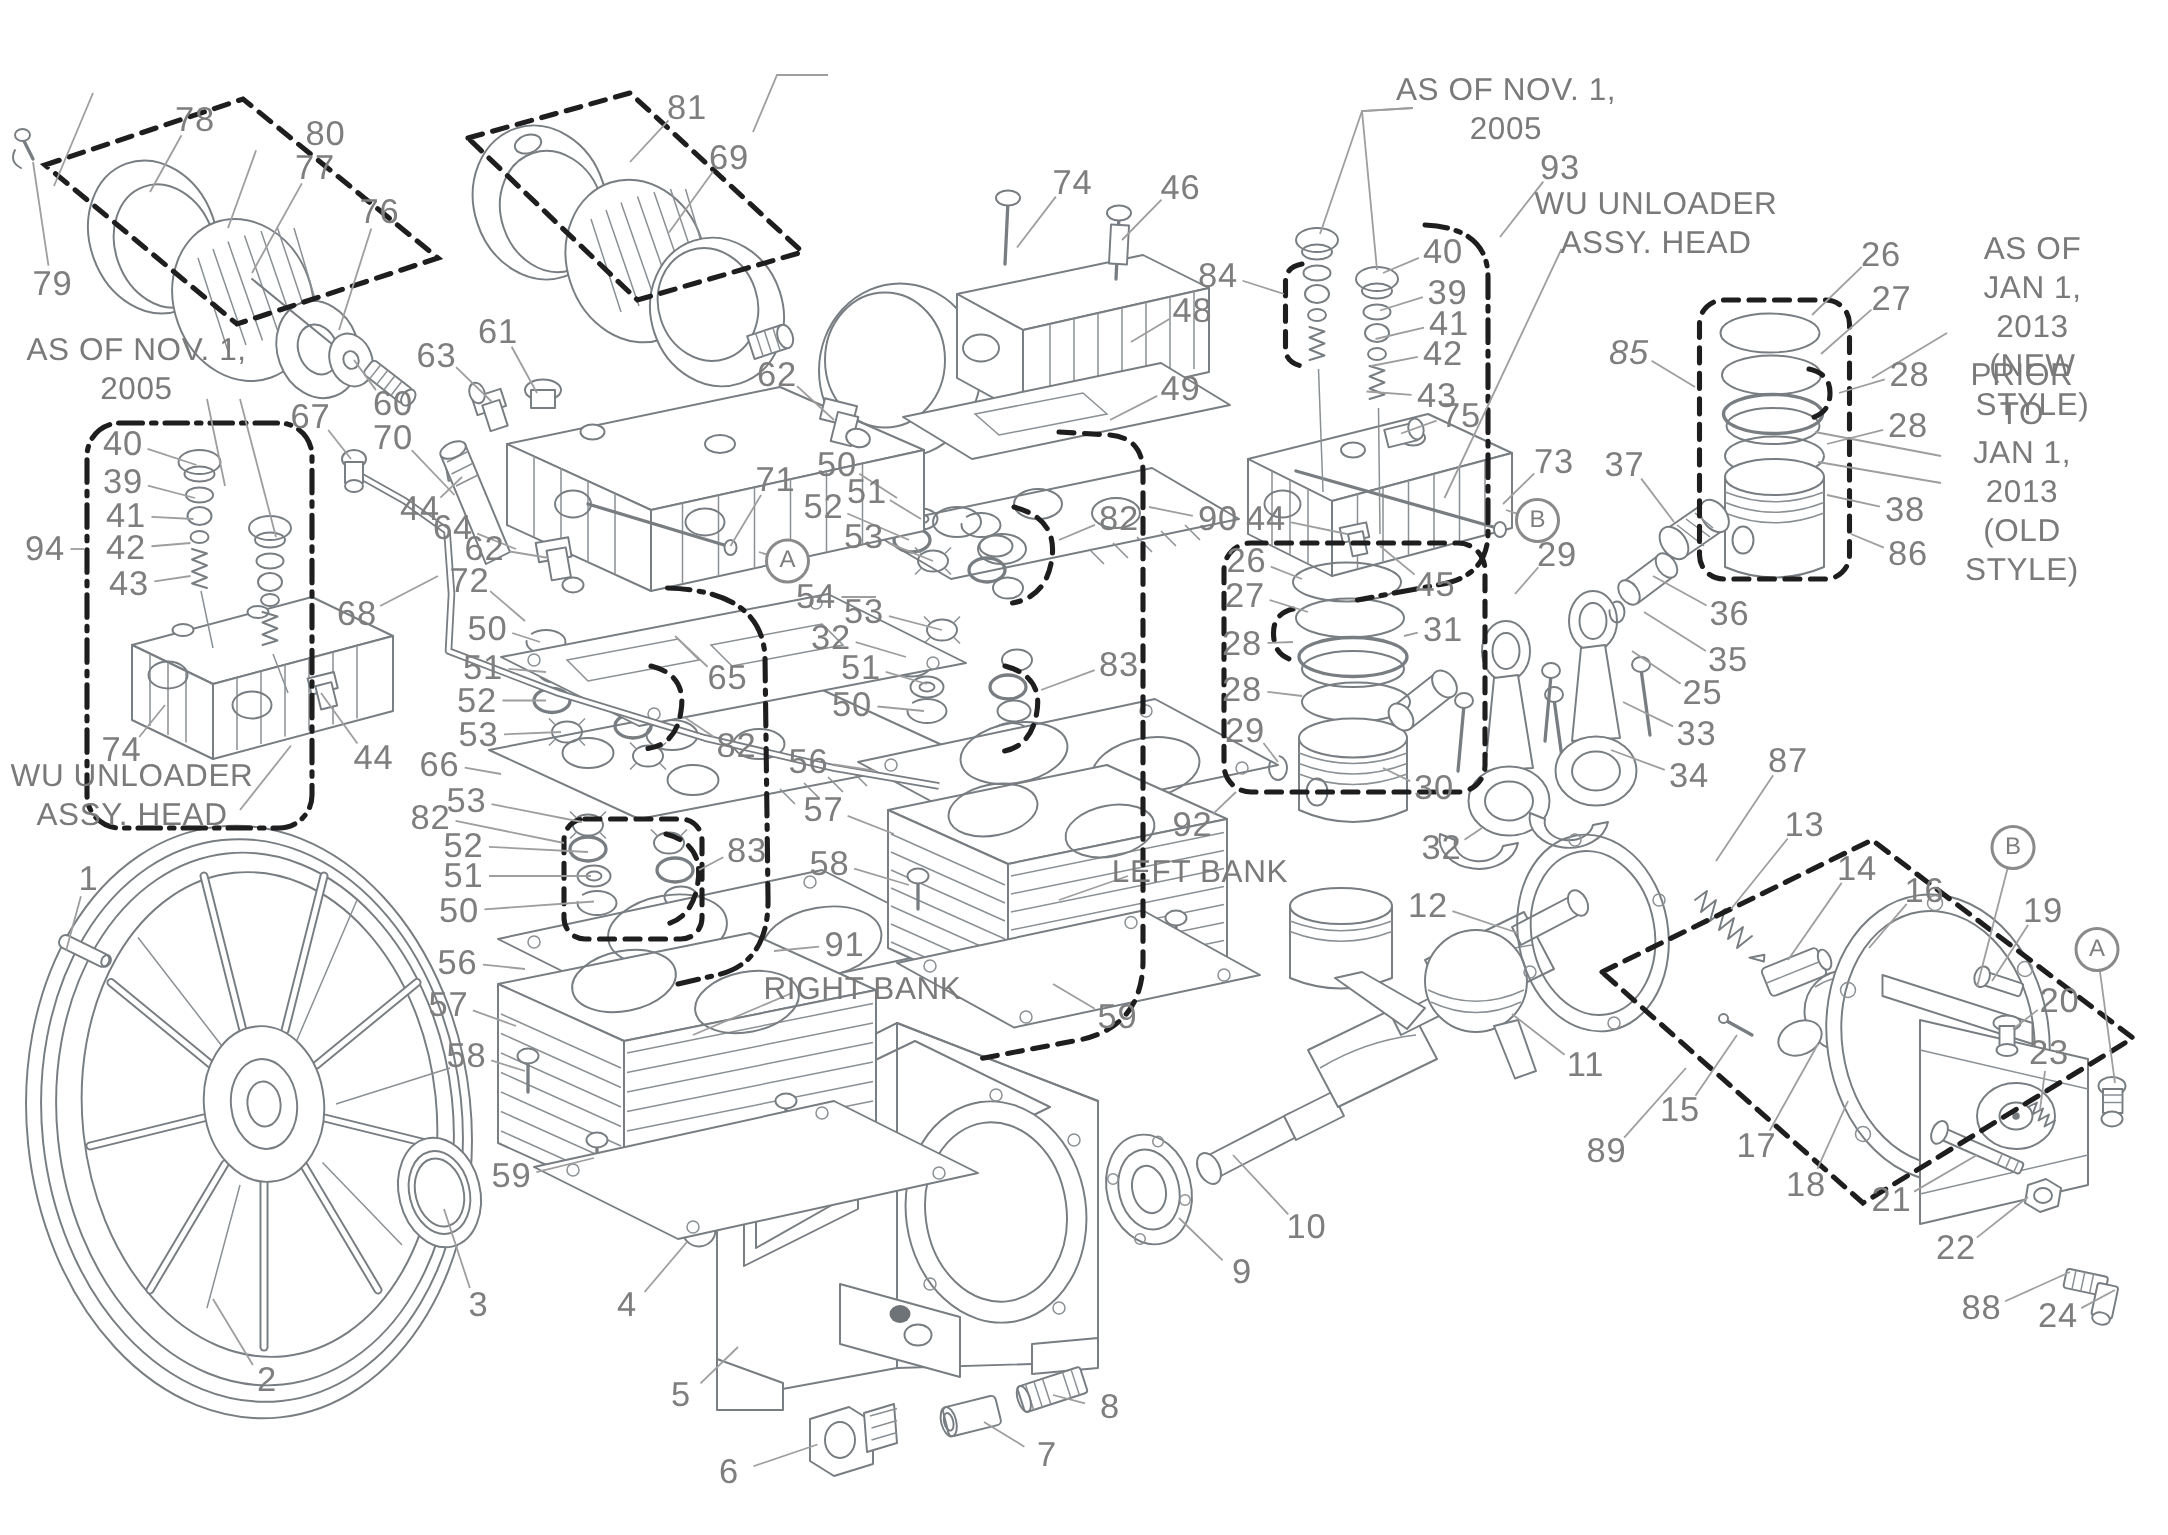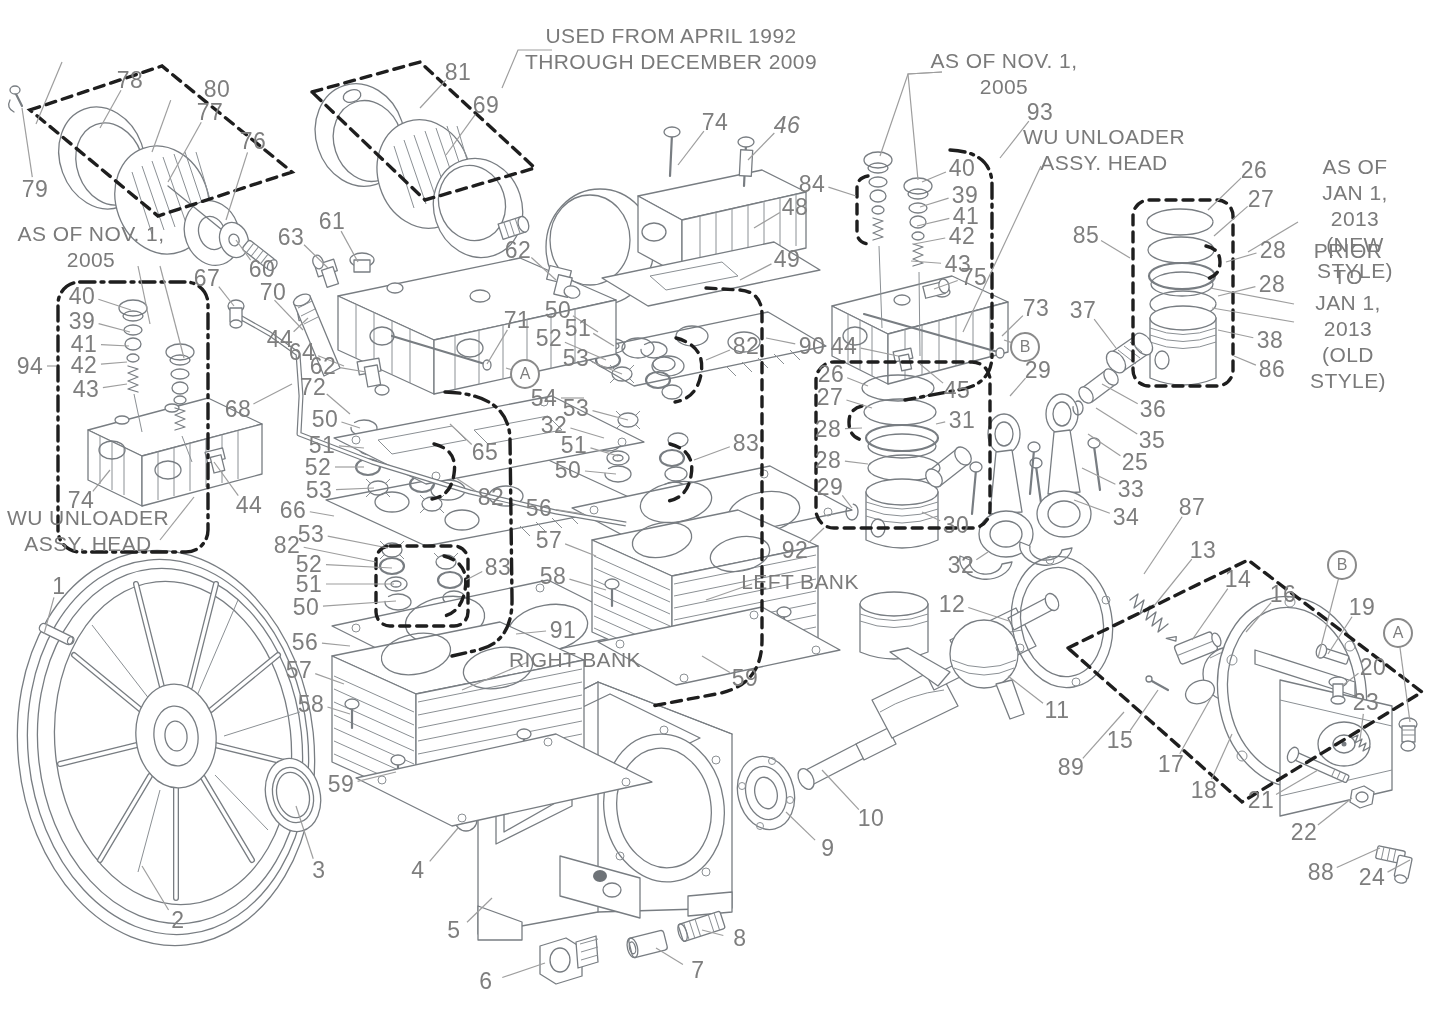--- a/index.html
+++ b/index.html
@@ -788,21 +788,21 @@
     </svg>
 
 <div id="label-layer">
       <div class="callout" style="left: 130px; top: 80px;">78</div>
       <div class="callout" style="left: 177px; top: 89px; margin-left: 40px;">80</div>
       <div class="callout" style="left: 210px; top: 112px;">77</div>
       <div class="callout" style="left: 253px; top: 141px;">76</div>
       <div class="callout" style="left: 35px; top: 189px;">79</div>
       <div class="callout" style="left: 262px; top: 269px; text-align: right;">60</div>
       <div class="callout" style="left: 207px; top: 278px;">67</div>
-      <div class="callout" style="left: 262px; top: 292px; margin-left: 11px;">70</div>
+      <div class="callout" style="left: 262px; top: 292px;">70</div>
       <div class="callout" style="left: 458px; top: 72px;">81</div>
       <div class="callout" style="left: 486px; top: 105px;">69</div>
       <div class="callout" style="left: 30px; top: 366px;">94</div>
       <div class="callout" style="left: 82px; top: 296px;">40</div>
       <div class="callout" style="left: 82px; top: 321px;">39</div>
       <div class="callout" style="left: 84px; top: 344px;">41</div>
       <div class="callout" style="left: 84px; top: 365px;">42</div>
       <div class="callout" style="left: 86px; top: 389px;">43</div>
       <div class="callout" style="left: 81px; top: 500px;">74</div>
       <div class="callout" style="left: 249px; top: 505px;">44</div>
@@ -837,21 +837,21 @@
       <div class="callout" style="left: 178px; top: 920px;">2</div>
       <div class="callout" style="left: 319px; top: 870px;">3</div>
       <div class="callout" style="left: 418px; top: 870px;">4</div>
       <div class="callout" style="left: 454px; top: 930px;">5</div>
       <div class="callout" style="left: 486px; top: 981px;">6</div>
       <div class="callout" style="left: 698px; top: 970px;">7</div>
       <div class="callout" style="left: 740px; top: 938px;">8</div>
       <div class="callout" style="left: 828px; top: 848px;">9</div>
       <div class="callout" style="left: 871px; top: 818px;">10</div>
       <div class="callout" style="left: 715px; top: 122px;">74</div>
-      <div class="callout" style="left: 787px; top: 125px; font-style: italic;">46</div>
+      <div class="callout" style="left: 787px; top: 125px;">46</div>
       <div class="callout" style="left: 795px; top: 207px;">48</div>
       <div class="callout" style="left: 787px; top: 259px;">49</div>
       <div class="callout" style="left: 558px; top: 310px;">50</div>
       <div class="callout" style="left: 578px; top: 328px;">51</div>
       <div class="callout" style="left: 549px; top: 338px;">52</div>
       <div class="callout" style="left: 576px; top: 358px;">53</div>
       <div class="callout" style="left: 544px; top: 398px;">54</div>
       <div class="callout" style="left: 576px; top: 408px;">53</div>
       <div class="callout" style="left: 554px; top: 425px;">32</div>
       <div class="callout" style="left: 574px; top: 445px;">51</div>
@@ -883,21 +883,21 @@
       <div class="callout" style="left: 956px; top: 525px;">30</div>
       <div class="callout" style="left: 962px; top: 420px;">31</div>
       <div class="callout" style="left: 961px; top: 565px;">32</div>
       <div class="callout" style="left: 1038px; top: 370px;">29</div>
       <div class="callout" style="left: 1135px; top: 462px;">25</div>
       <div class="callout" style="left: 1131px; top: 489px;">33</div>
       <div class="callout" style="left: 1126px; top: 517px;">34</div>
       <div class="callout" style="left: 1152px; top: 440px;">35</div>
       <div class="callout" style="left: 1153px; top: 409px;">36</div>
       <div class="callout" style="left: 1083px; top: 310px;">37</div>
-      <div class="callout" style="left: 1086px; top: 235px;">85</div>
+      <div class="callout" style="left: 1086px; top: 235px; font-style: italic;">85</div>
       <div class="callout" style="left: 1254px; top: 170px;">26</div>
       <div class="callout" style="left: 1261px; top: 199px;">27</div>
       <div class="callout" style="left: 1273px; top: 250px;">28</div>
       <div class="callout" style="left: 1272px; top: 284px;">28</div>
       <div class="callout" style="left: 1270px; top: 340px;">38</div>
       <div class="callout" style="left: 1272px; top: 369px;">86</div>
       <div class="callout" style="left: 1192px; top: 507px;">87</div>
       <div class="callout" style="left: 1203px; top: 550px;">13</div>
       <div class="callout" style="left: 1238px; top: 579px;">14</div>
       <div class="callout" style="left: 1283px; top: 594px;">16</div>
@@ -911,22 +911,20 @@
       <div class="callout" style="left: 1204px; top: 790px;">18</div>
       <div class="callout" style="left: 1071px; top: 767px;">89</div>
       <div class="callout" style="left: 1261px; top: 800px;">21</div>
       <div class="callout" style="left: 1304px; top: 832px;">22</div>
       <div class="callout" style="left: 1321px; top: 872px;">88</div>
       <div class="callout" style="left: 1372px; top: 877px;">24</div>
       <div class="letter" style="left: 525px; top: 374px;">A</div>
       <div class="letter" style="left: 1398px; top: 633px;">A</div>
       <div class="letter" style="left: 1025px; top: 347px;">B</div>
       <div class="letter" style="left: 1342px; top: 565px;">B</div>
-      <div class="note" style="left: 671px; top: 49px;">USED FROM APRIL 1992
-THROUGH DECEMBER 2009</div>
       <div class="note" style="left: 91px; top: 247px;">AS OF NOV. 1,
 2005</div>
       <div class="note" style="left: 1004px; top: 74px;">AS OF NOV. 1,
 2005</div>
       <div class="note" style="left: 88px; top: 531px;">WU UNLOADER
 ASSY. HEAD</div>
       <div class="note" style="left: 1104px; top: 150px;">WU UNLOADER
 ASSY. HEAD</div>
       <div class="note" style="left: 1355px; top: 219px;">AS OF
 JAN 1, 2013

